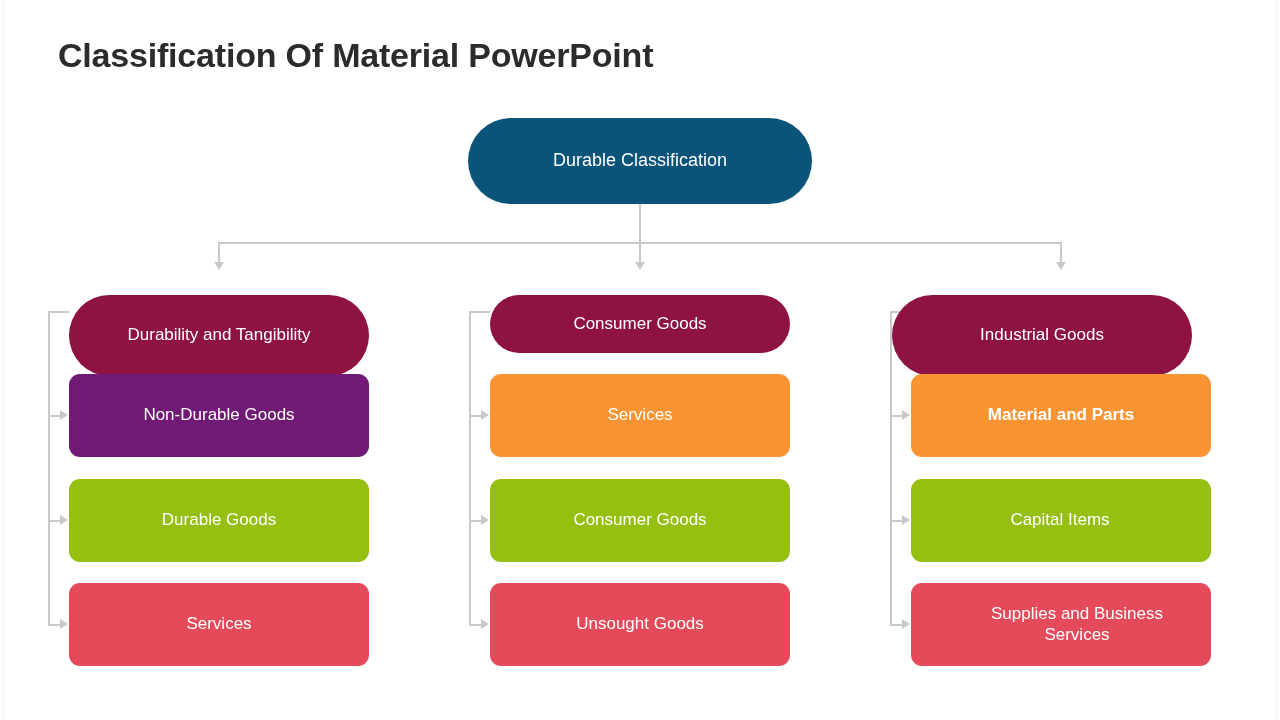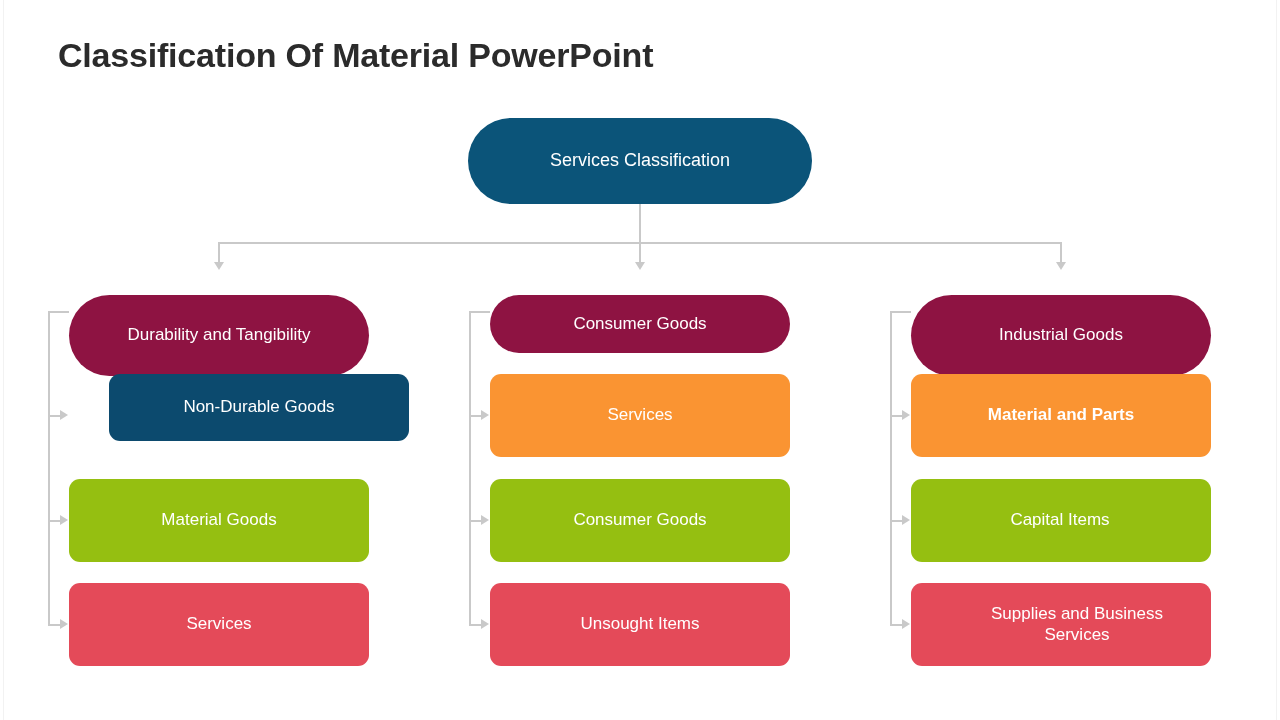--- a/index.html
+++ b/index.html
@@ -132,28 +132,28 @@
       <div class="conn v" style="left: 890px; top: 310.5px; height: 315px;"></div>
       <div class="conn h" style="left: 890px; top: 414.5px; width: 13px;"></div>
       <div class="arrow right" style="left: 902px; top: 409.5px;"></div>
       <div class="conn h" style="left: 890px; top: 519.5px; width: 13px;"></div>
       <div class="arrow right" style="left: 902px; top: 514.5px;"></div>
       <div class="conn h" style="left: 890px; top: 623.5px; width: 13px;"></div>
       <div class="arrow right" style="left: 902px; top: 618.5px;"></div>
     </div>
 
   <div id="node-layer">
-      <div class="node root" style="left: 468px; top: 118px; width: 344px; height: 86px; background: rgb(11, 84, 121);">Services Classification</div>
+      <div class="node root" style="left: 468px; top: 118px; width: 344px; height: 86px; background: rgb(11, 84, 121);">Durable Classification</div>
       <div class="node header" style="left: 69px; top: 271px; width: 300px; height: 81px; background: rgb(142, 19, 66);">Durability and Tangibility</div>
-      <div class="node leaf" style="left: 69px; top: 374px; width: 300px; height: 67px; background: #0c4a6e; margin-left: 40px;">Non-Durable Goods</div>
-      <div class="node leaf" style="left: 69px; top: 479px; width: 300px; height: 83px; background: rgb(149, 191, 17);">Material Goods</div>
+      <div class="node leaf" style="left: 69px; top: 374px; width: 300px; height: 83px; background: #701a75;">Non-Durable Goods</div>
+      <div class="node leaf" style="left: 69px; top: 479px; width: 300px; height: 83px; background: rgb(149, 191, 17);">Durable Goods</div>
       <div class="node leaf" style="left: 69px; top: 583px; width: 300px; height: 83px; background: rgb(228, 74, 89);">Services</div>
       <div class="node header" style="left: 490px; top: 271px; width: 300px; height: 58px; background: rgb(142, 19, 66);">Consumer Goods</div>
       <div class="node leaf" style="left: 490px; top: 374px; width: 300px; height: 83px; background: rgb(250, 148, 50);">Services</div>
       <div class="node leaf" style="left: 490px; top: 479px; width: 300px; height: 83px; background: rgb(149, 191, 17);">Consumer Goods</div>
-      <div class="node leaf" style="left: 490px; top: 583px; width: 300px; height: 83px; background: rgb(228, 74, 89);">Unsought Items</div>
-      <div class="node header" style="left: 911px; top: 271px; width: 300px; height: 81px; background: rgb(142, 19, 66);">Industrial Goods</div>
+      <div class="node leaf" style="left: 490px; top: 583px; width: 300px; height: 83px; background: rgb(228, 74, 89);">Unsought Goods</div>
+      <div class="node header" style="left: 892px; top: 271px; width: 300px; height: 81px; background: rgb(142, 19, 66);">Industrial Goods</div>
       <div class="node leaf" style="left: 911px; top: 374px; width: 300px; height: 83px; background: rgb(250, 148, 50); font-weight: bold;">Material and Parts</div>
       <div class="node leaf" style="left: 911px; top: 479px; width: 300px; height: 83px; background: rgb(149, 191, 17); padding-left: 12px;">Capital Items</div>
       <div class="node leaf" style="left: 911px; top: 583px; width: 300px; height: 83px; background: rgb(228, 74, 89); padding-left: 46px;">Supplies and Business Services</div>
     </div>
 
 </div>
 
 </body></html>

